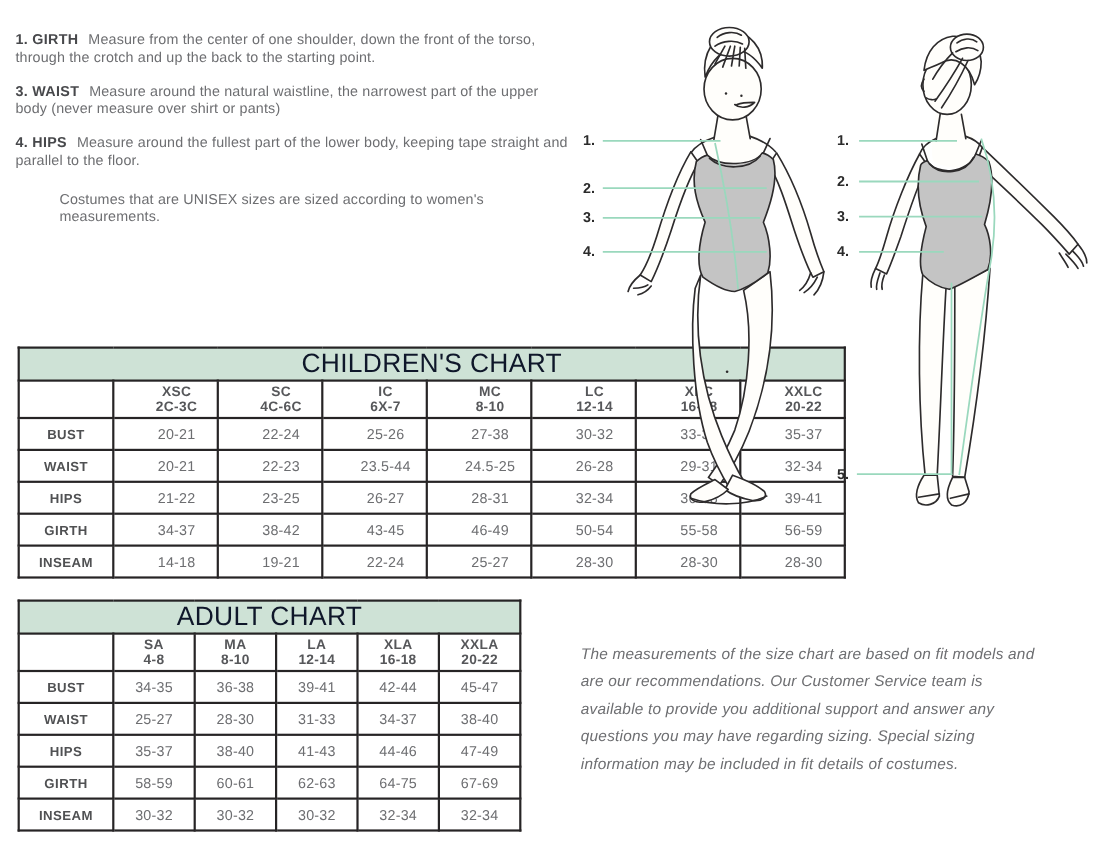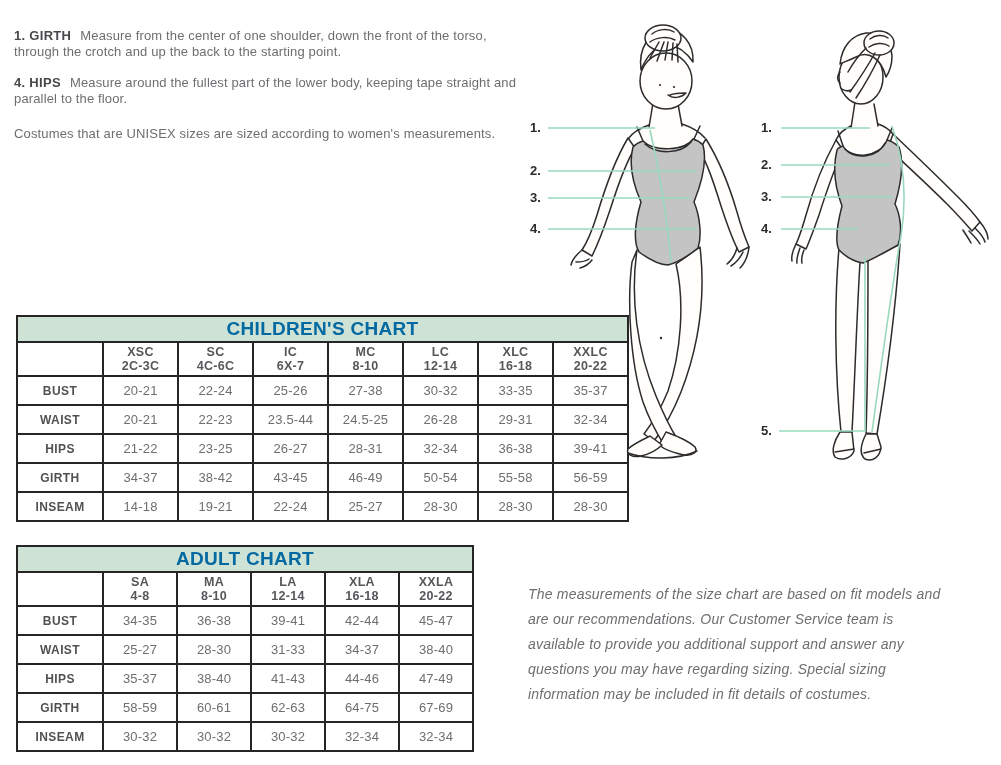--- a/index.html
+++ b/index.html
@@ -15,43 +15,43 @@
     position:absolute;left:14px;top:28px;width:505px;
   }
   .instr{
     margin:0 0 15px 0;
     font-size:13px;line-height:16px;
     color:#6d6e71;letter-spacing:.15px;
   }
   .instr .lead{
     font-weight:bold;color:#47484b;margin-right:9px;letter-spacing:.3px;
   }
-  .unisex{margin-top:19px;}
+  .unisex{margin-top:19px;margin-left:40px;}
   
   .table-wrap{position:absolute;}
   .children-pos{left:16px;top:315px;}
   .adult-pos{left:16px;top:545px;}
   table.size-table{border-collapse:collapse;table-layout:fixed;}
   table.size-table th,table.size-table td{
     border:2px solid #262425;
     text-align:center;vertical-align:middle;
     padding:0;
   }
   th.title-cell{
     background:var(--accent,#cee2d6);
     height:24px;
-    font-size:19px;font-weight:bold;color:#0369a1;
+    font-size:24px;font-weight:normal;color:#0f172a;
     letter-spacing:.3px;
   }
   td.corner-cell{width:84px;background:#fff;}
   td.col-head{
     height:32px;font-size:12.5px;font-weight:bold;color:#56575a;
     line-height:14px;letter-spacing:.3px;
   }
-  .children-pos td.col-head, .children-pos td.cell{width:73px;}
+  .children-pos td.col-head, .children-pos td.cell{width:73px;padding-left:20px;}
   .adult-pos td.col-head, .adult-pos td.cell{width:72px;}
   td.row-label{
     font-size:12px;font-weight:bold;color:#505153;height:27px;letter-spacing:.4px;
   }
   td.cell{
     font-size:13px;color:#6d6e71;height:27px;letter-spacing:.2px;
   }
   
   .footnote{
     position:absolute;left:528px;top:568px;width:414px;
@@ -64,20 +64,21 @@
   .skin{fill:#fffefb;}
   .leo{fill:#c4c4c4;}
   .mline{stroke:var(--line-green,#9ad8bd);stroke-width:1.6;fill:none;}
   .numlab{font-family:"Liberation Sans",sans-serif;font-size:13px;font-weight:bold;fill:#2b2b2b;}
 </style>
 </head>
 <body>
 
 <div class="instructions">
   <p class="instr"><span class="lead">1. GIRTH</span><span>Measure from the center of one shoulder, down the front of the torso, through the crotch and up the back to the starting point.</span></p>
+  <p class="instr"><span class="lead">3. WAIST</span><span>Measure around the natural waistline, the narrowest part of the upper body (never measure over shirt or pants)</span></p>
   <p class="instr"><span class="lead">4. HIPS</span><span>Measure around the fullest part of the lower body, keeping tape straight and parallel to the floor.</span></p>
   <p class="instr unisex">Costumes that are UNISEX sizes are sized according to women's measurements.</p>
 </div>
 
 <div class="table-wrap children-pos">
     <table class="size-table">
       <tbody>
         <tr>
           <th colspan="8" class="title-cell">CHILDREN'S CHART</th>
         </tr>

